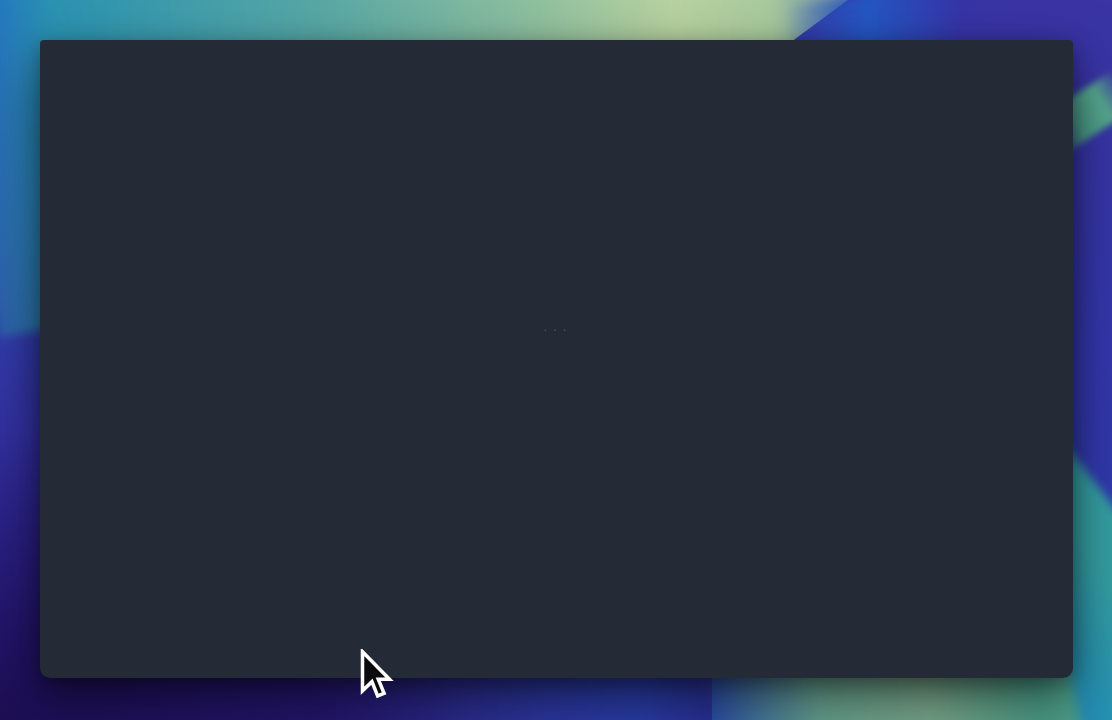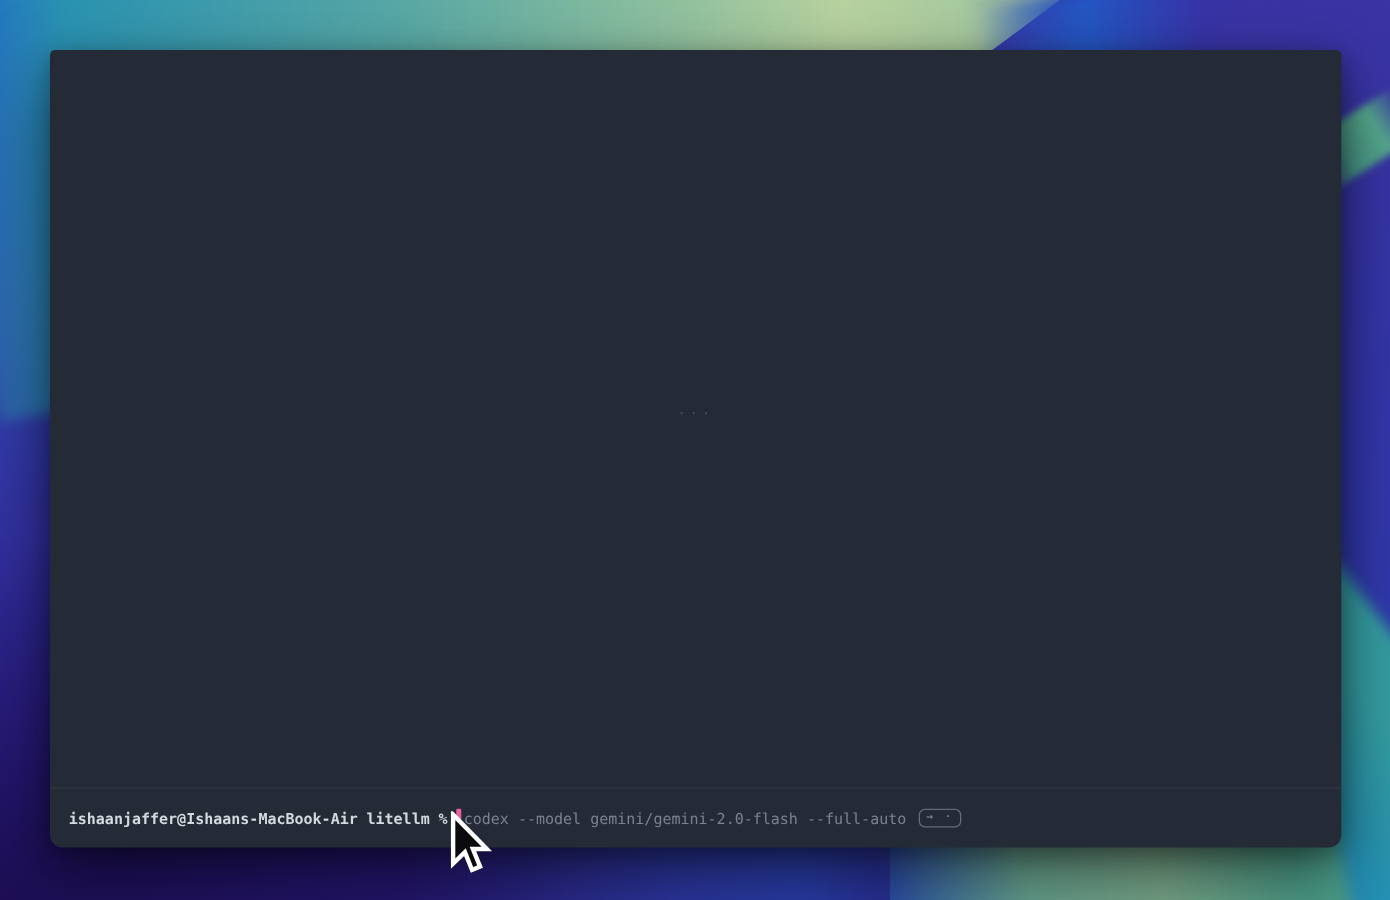--- a/index.html
+++ b/index.html
@@ -142,27 +142,19 @@
     <div class="wp wp-bottom-band"></div>
     <div class="wp wp-br-cyan"></div>
     <div class="wp wp-br-green"></div>
     <div class="wp wp-bl-shade"></div>
   </div>
 
   <div class="terminal">
     <div class="term-body">
       <div class="loading-dots">···</div>
     </div>
-    <div class="term-input-bar">
-      <span class="prompt-seg">ishaanjaffer@Ishaans-MacBook-Air</span>
-      <span class="prompt-seg">litellm</span>
-      <span class="prompt-seg">%</span>
-      <span class="text-cursor"></span>
-      <span class="suggestion">codex --model gemini/gemini-2.0-flash --full-auto</span>
-      <span class="hint-badge">→ ·</span>
-    </div>
   </div>
 
   <svg class="pointer" viewBox="0 0 26 40">
     <polygon points="3,2 3,31 10,24.2 14.2,34.8 19,32.8 14.7,22.4 23,22.4" fill="#0b0b0e" stroke="#ffffff" stroke-width="2.6" stroke-linejoin="miter"></polygon>
   </svg>
 
 </div>
 
 </body></html>

